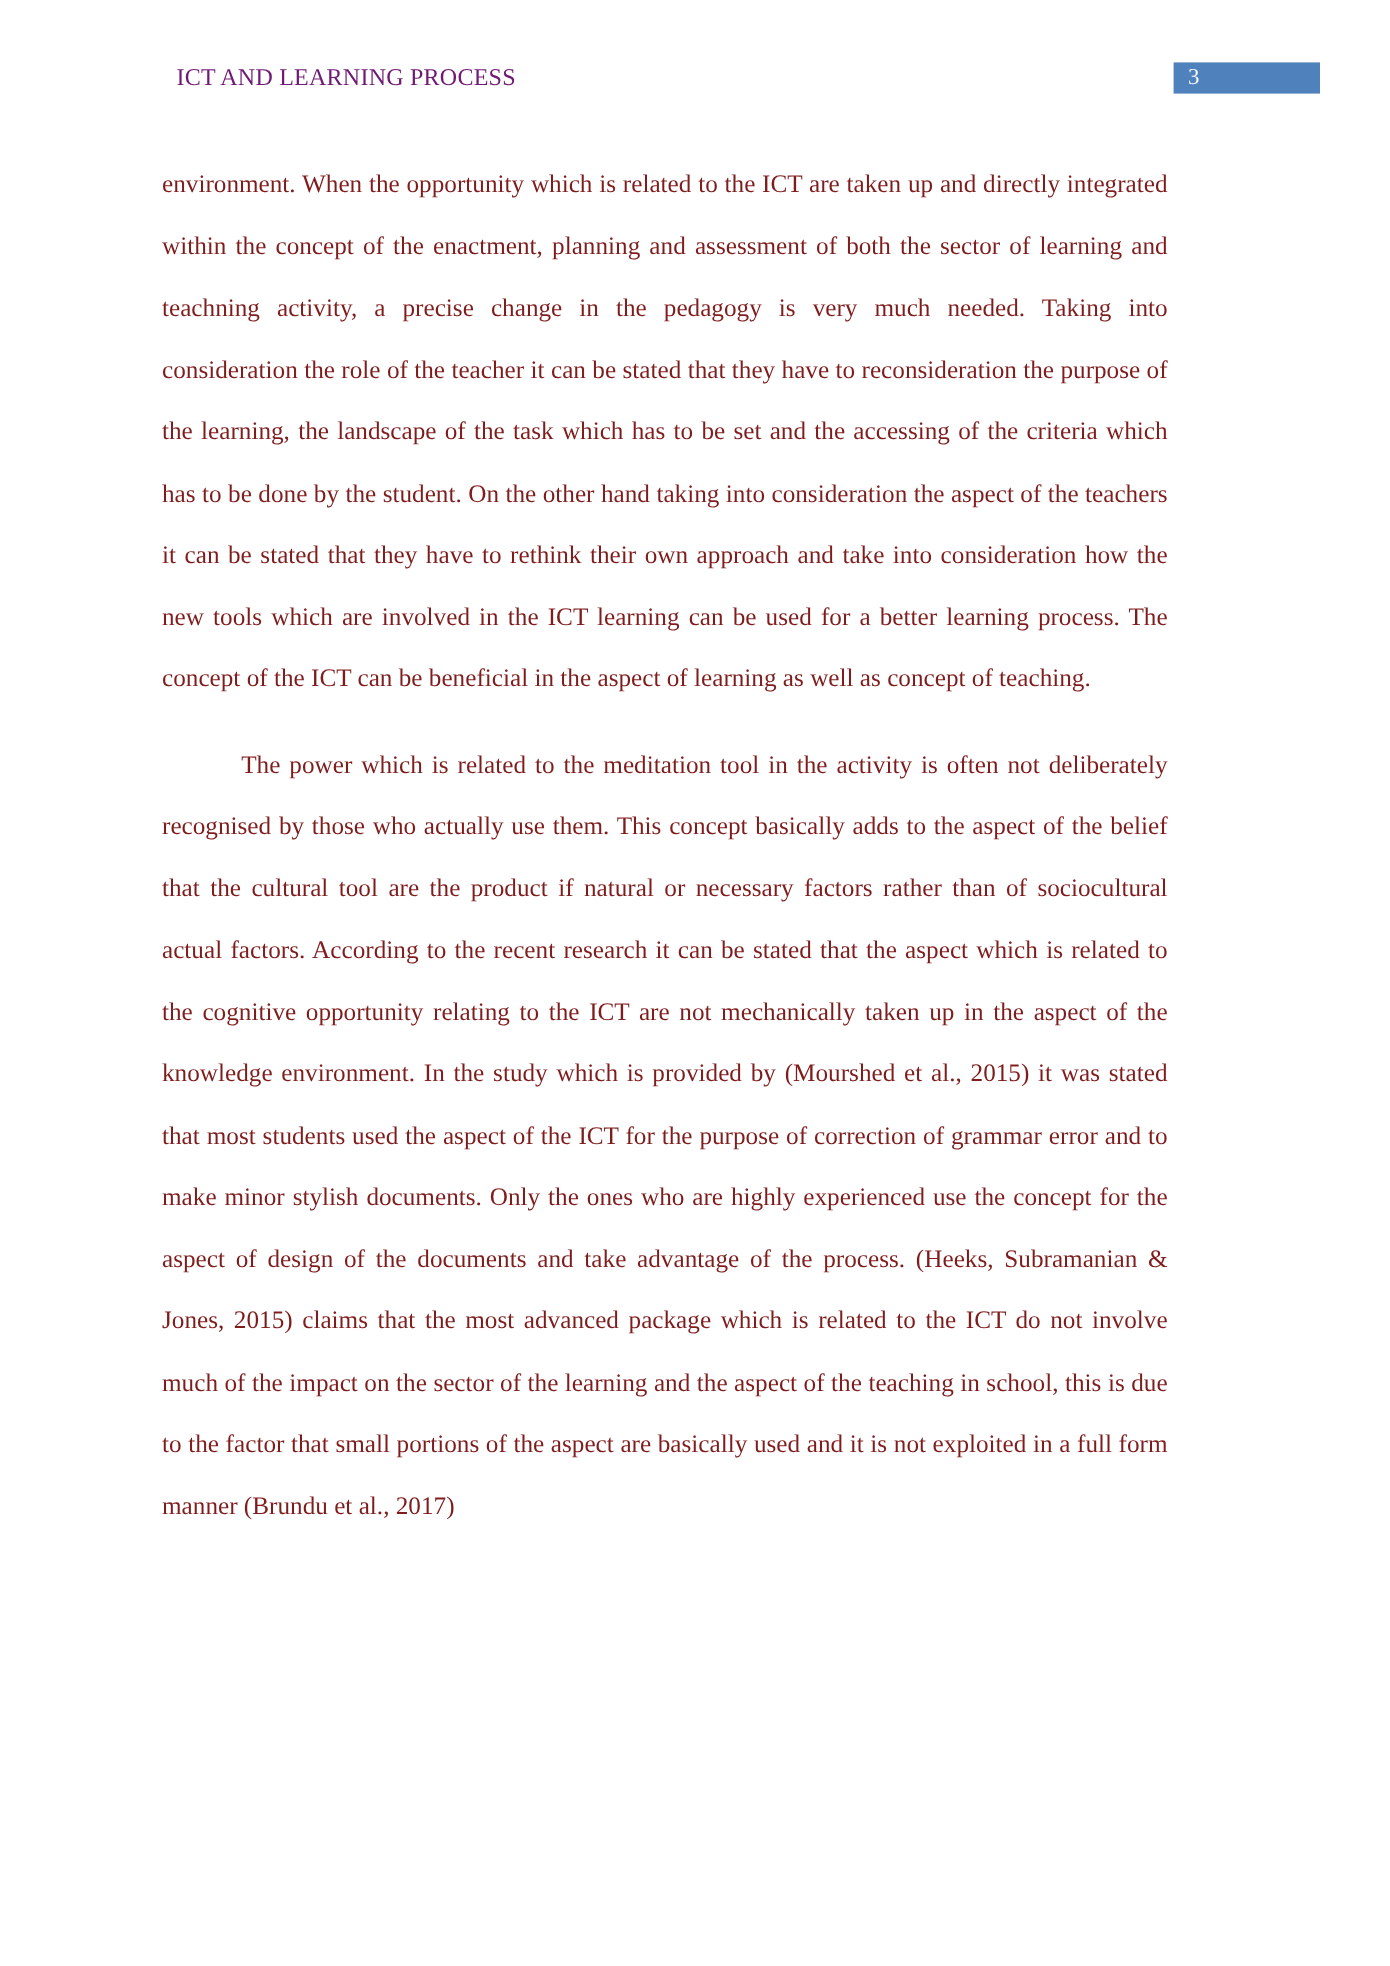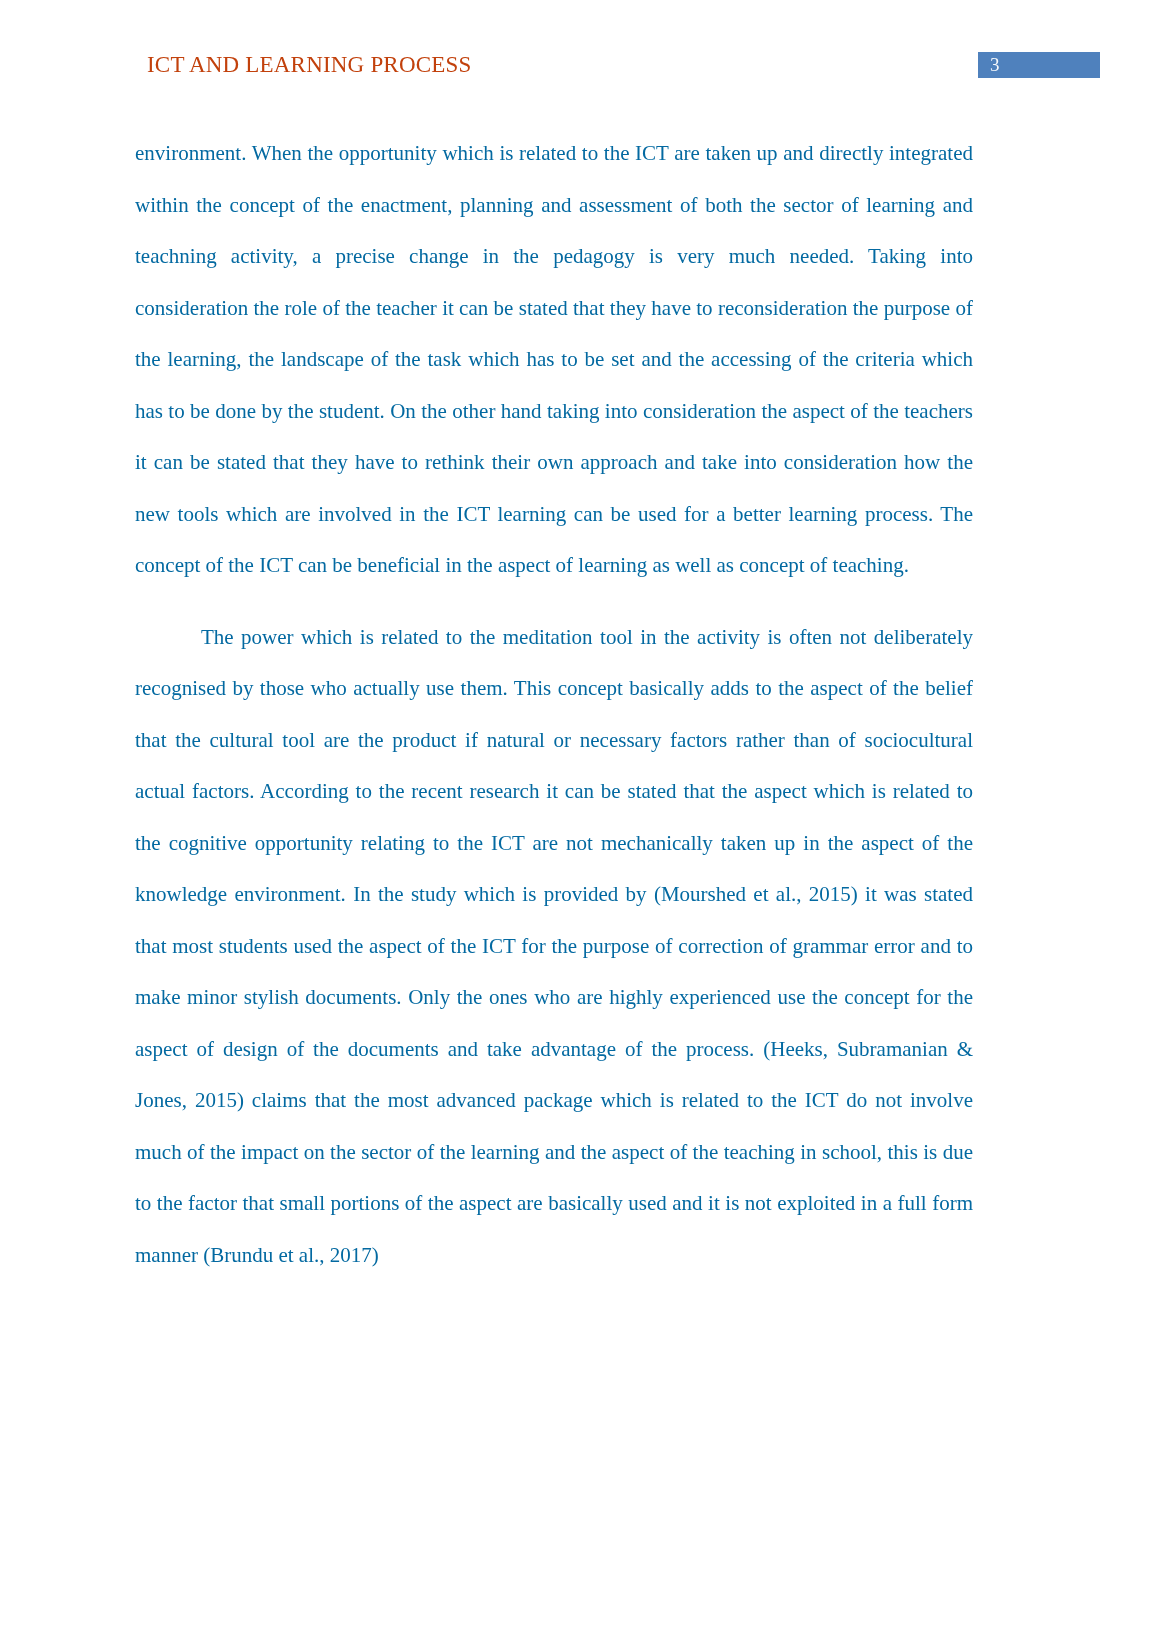--- a/index.html
+++ b/index.html
@@ -20,23 +20,23 @@
   .doc-header {
     position: absolute;
     top: 52px;
     left: 135px;
     right: 58px;
     display: flex;
     justify-content: space-between;
     align-items: center;
   }
   .running-head {
-    font-size: 23px;
+    font-size: 20px;
     letter-spacing: 0.2px;
-    color: #c2410c;
+    color: #701a75;
     padding-left: 12px;
   }
   .page-number-badge {
     width: 122px;
     height: 26px;
     background: #4f81bd;
     color: #f5f8fc;
     font-size: 19px;
     display: flex;
     align-items: center;
@@ -47,21 +47,21 @@
     position: absolute;
     top: 128px;
     left: 135px;
     width: 838px;
   }
   .doc-body p {
     margin: 0 0 20px 0;
     font-size: 21px;
     line-height: 51.5px;
     text-align: justify;
-    color: #0369a1;
+    color: #7f1d1d;
   }
   .doc-body p.indented {
     text-indent: 66px;
     font-family: Liberation Serif, serif;
   }
 </style>
 </head>
 <body>
 
 <div class="page">

